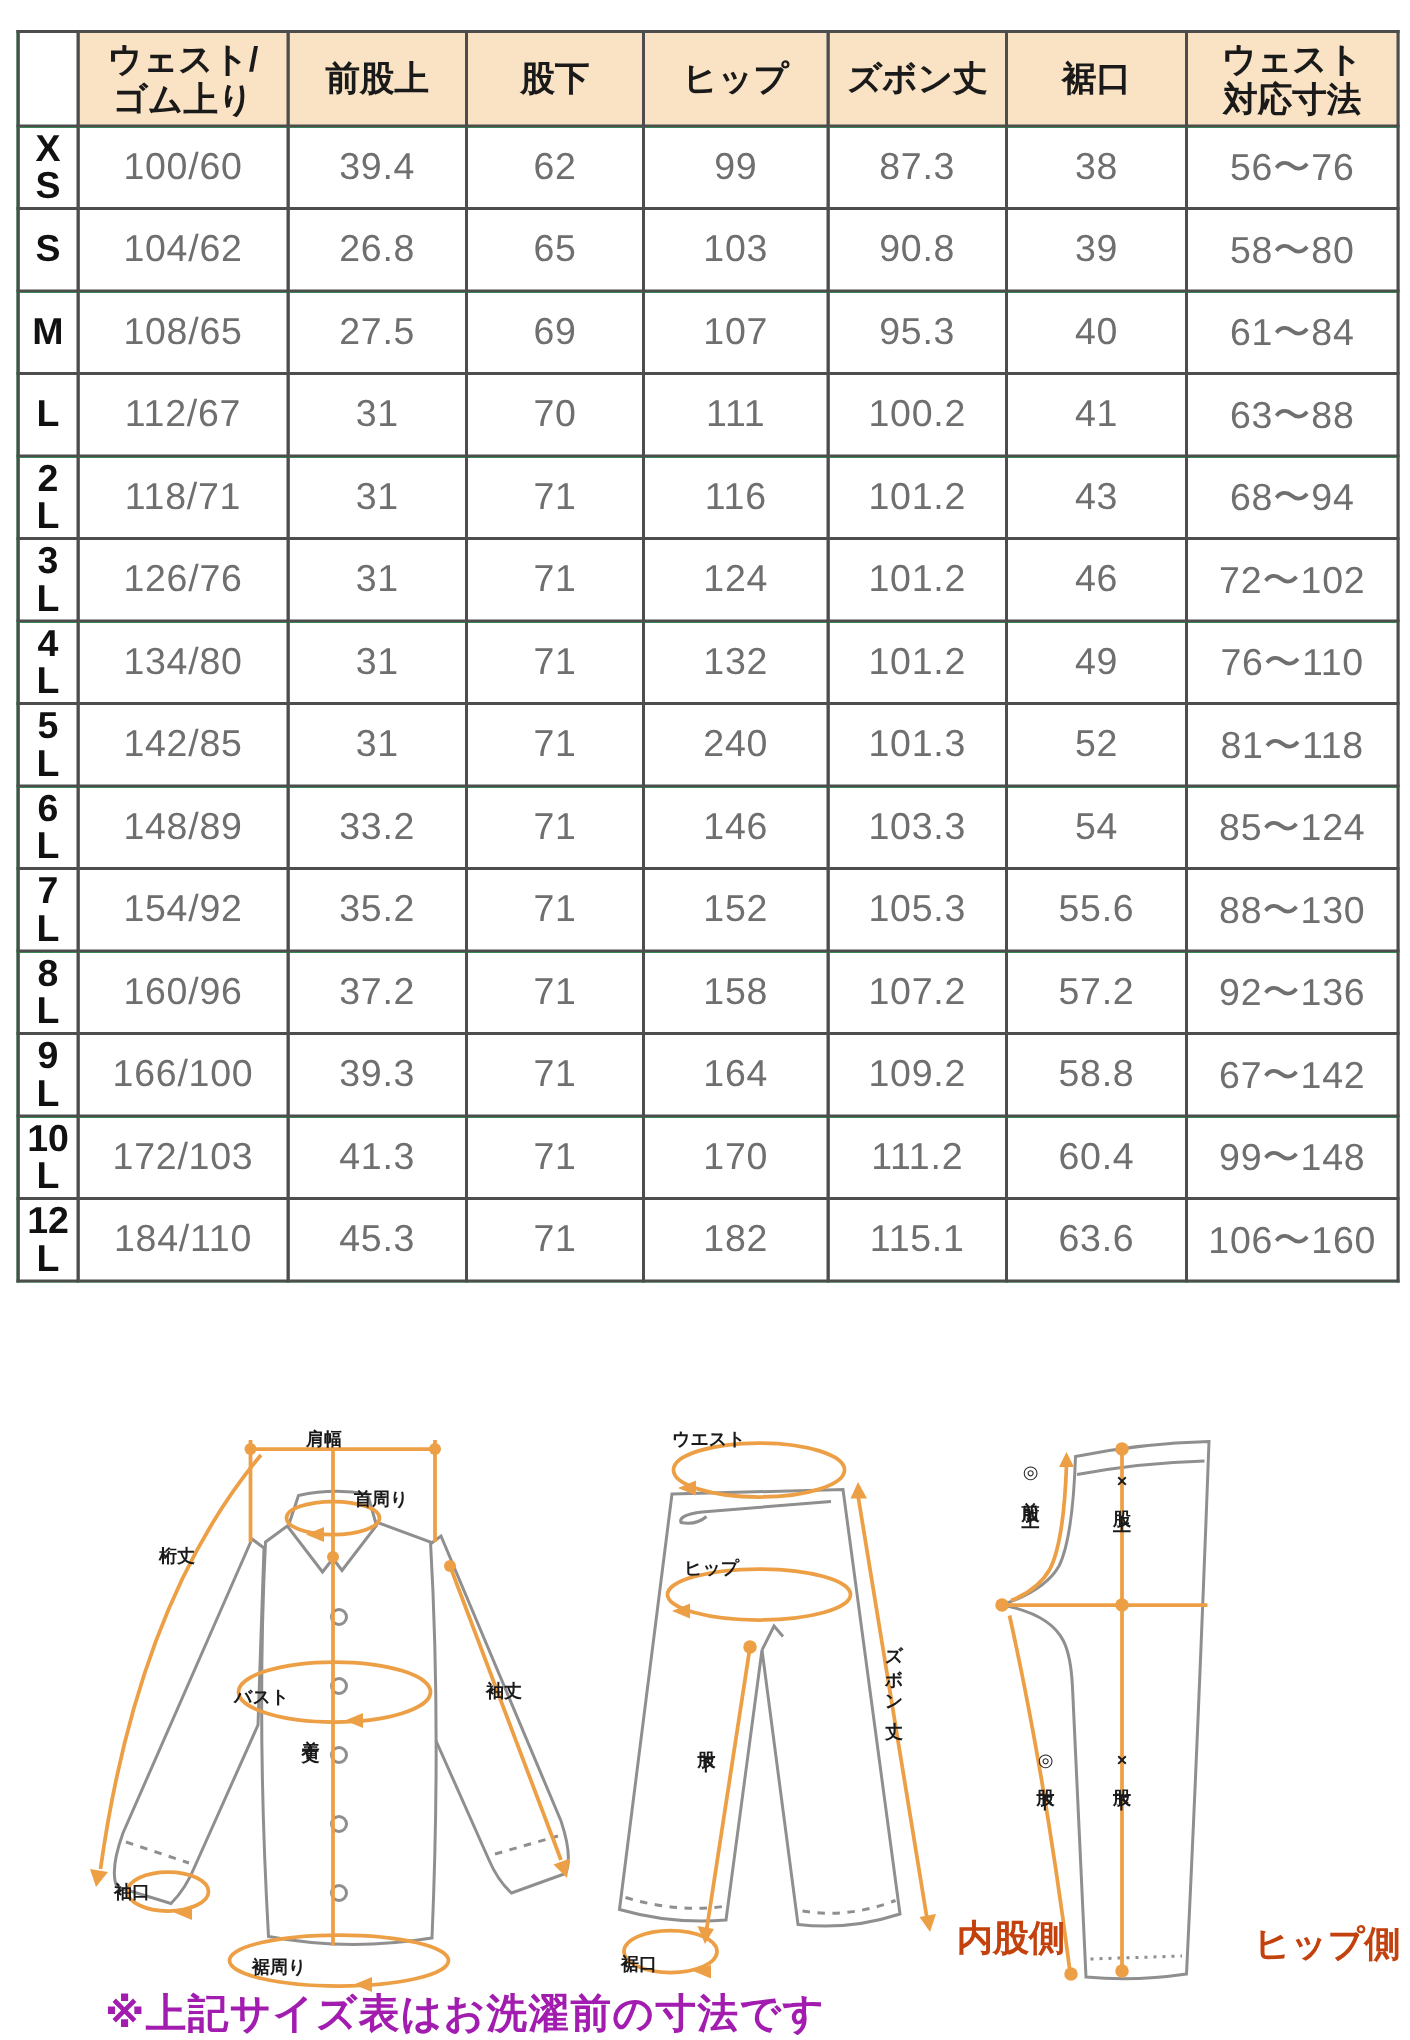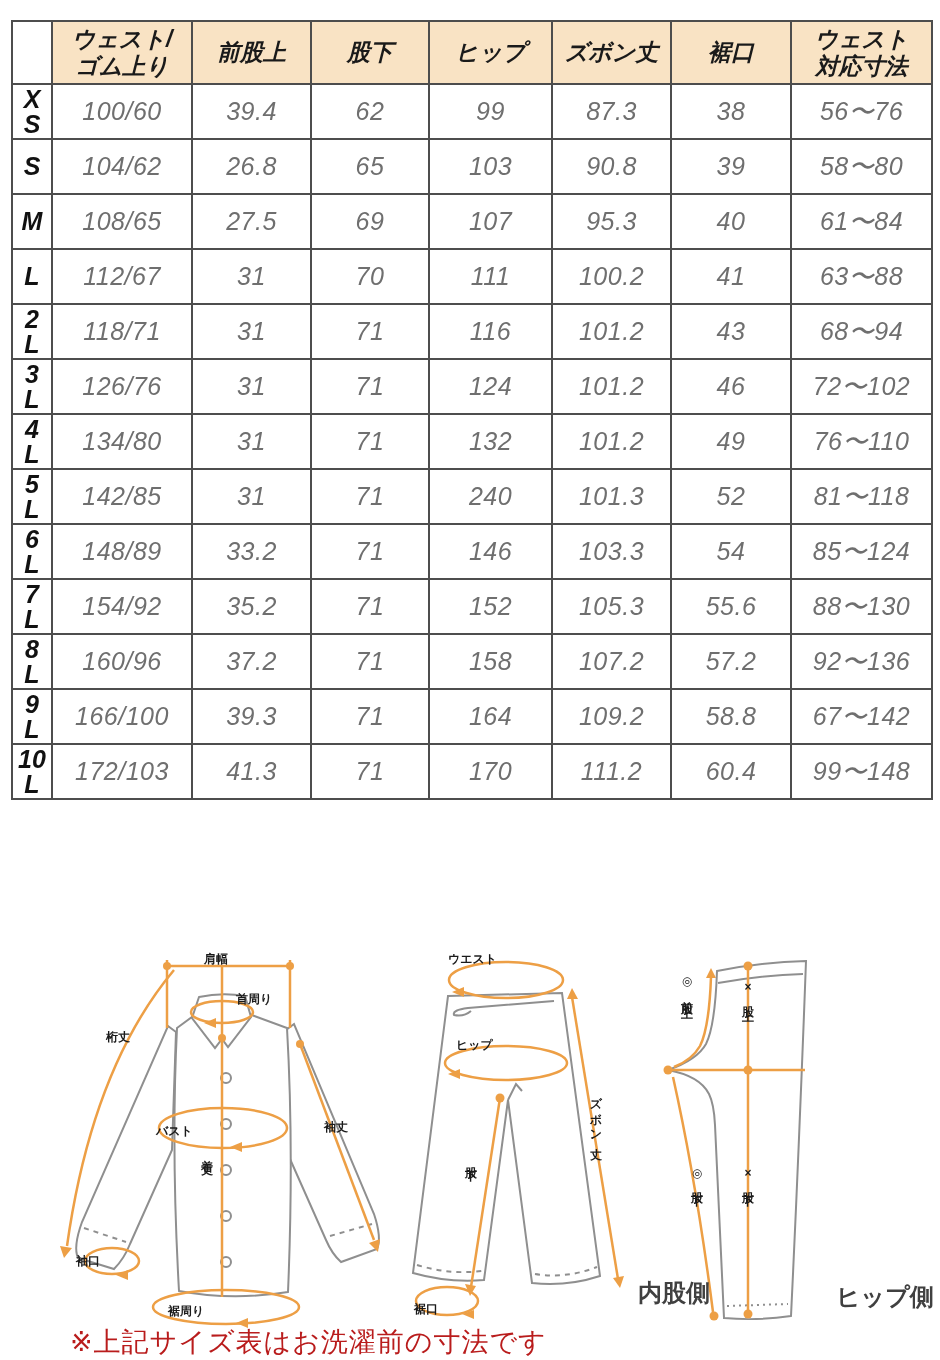--- a/index.html
+++ b/index.html
@@ -3,21 +3,21 @@
 <meta charset="utf-8">
 <style>
   html,body{margin:0;padding:0;background:#fff;}
   #canvas{
     position:relative;width:940px;height:1360px;background:#fff;overflow:hidden;
     font-family:"Liberation Sans","DejaVu Sans",sans-serif;
   }
   
   table.size-table{
     position:absolute;left:11px;top:20px;width:920px;
-    border-collapse:collapse;table-layout:fixed;background:#22c55e;font-style:italic;
+    border-collapse:collapse;table-layout:fixed;background:#22c55e;
   }
   table.size-table th,table.size-table td{
     border:2px solid #4d4d4d;text-align:center;vertical-align:middle;
     padding:0;overflow:hidden;
   }
   table.size-table thead th{
     background:#f9e3c4;color:#1a1a1a;font-weight:bold;font-size:23px;
     line-height:27px;white-space:pre-line;height:61px;
   }
   table.size-table thead th.corner{background:#ffffff;}
@@ -30,23 +30,23 @@
     letter-spacing:0.5px;
   }
   
   .dlabel{
     position:absolute;color:#1a1a1a;font-weight:bold;font-size:12px;
     line-height:22px;white-space:nowrap;
   }
   .vlabel{
     writing-mode:vertical-rl;text-orientation:upright;letter-spacing:3px;
   }
-  .graylabel{color:#404040;font-size:24px;}
+  .graylabel{color:#c2410c;font-size:24px;}
   .footnote{
-    position:absolute;left:70px;top:1324px;color:#b91c1c;font-weight:normal;
+    position:absolute;left:70px;top:1324px;color:#a21caf;font-weight:bold;
     font-size:27px;letter-spacing:1px;
   }
   svg.diagram{position:absolute;}
   .gline{stroke:#8f8f8f;stroke-width:2;fill:none;}
   .gfill{stroke:#8f8f8f;stroke-width:2;fill:#ffffff;}
   .oline{stroke:#ed9f45;stroke-width:2.5;fill:none;}
   .odot{fill:#ed9f45;stroke:none;}
   .oarr{fill:#ed9f45;stroke:none;}
   .dash{stroke-dasharray:5 5;}
   .dots{stroke-dasharray:2 4;}
@@ -214,20 +214,31 @@
       <tr>
         <td class="size">10
 L</td>
         <td class="val">172/103</td>
         <td class="val">41.3</td>
         <td class="val">71</td>
         <td class="val">170</td>
         <td class="val">111.2</td>
         <td class="val">60.4</td>
         <td class="val">99〜148</td>
+      </tr>
+      <tr>
+        <td class="size">12
+L</td>
+        <td class="val">184/110</td>
+        <td class="val">45.3</td>
+        <td class="val">71</td>
+        <td class="val">182</td>
+        <td class="val">115.1</td>
+        <td class="val">63.6</td>
+        <td class="val">106〜160</td>
       </tr>
     </tbody>
   </table>
 
   <svg class="diagram" style="left:40px;top:945px" width="360" height="390" viewBox="40 945 360 390">
 
     <path class="gfill" d="M 176 1032 L 168 1026 L 82 1222 Q 73 1247 78 1258 L 114 1269 Q 124 1259 130 1244 L 172 1150 Z"></path>
     <path class="gline dash" d="M 84 1228 L 126 1242"></path>
     <path class="gfill" d="M 286 1030 L 294 1024 L 374 1214 Q 382 1238 377 1249 L 341 1262 Q 332 1254 326 1240 L 286 1150 Z"></path>
     <path class="gline dash" d="M 330 1236 L 372 1224"></path>

